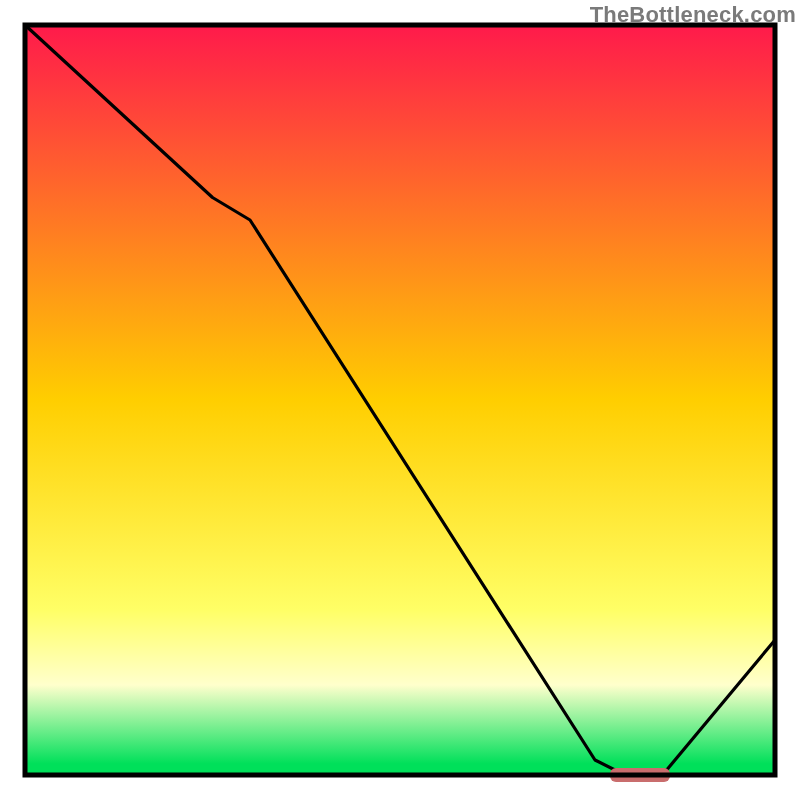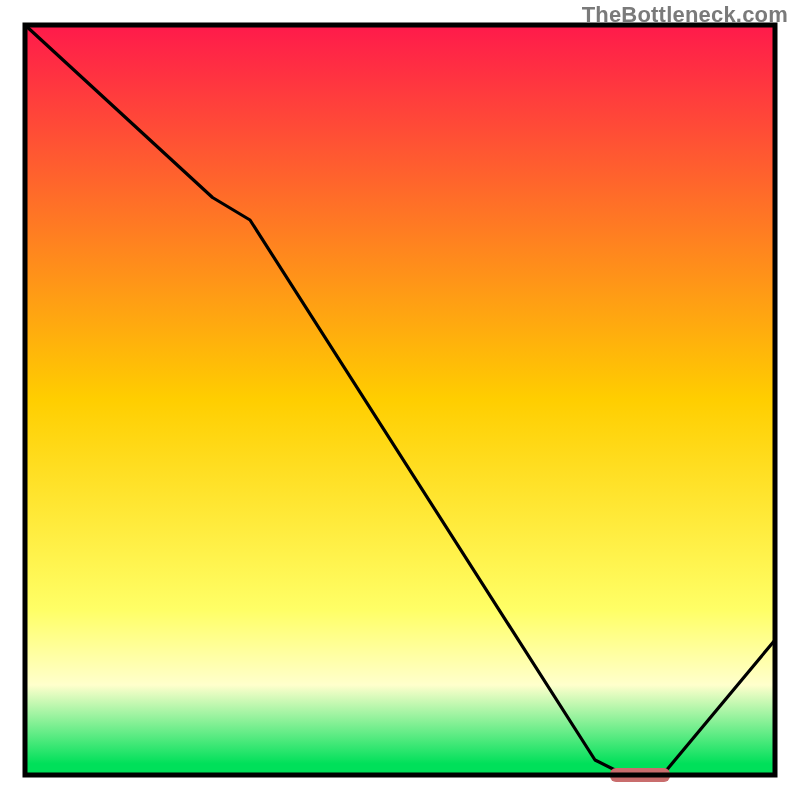--- a/index.html
+++ b/index.html
@@ -6,21 +6,21 @@
     margin: 0;
     padding: 0;
     width: 800px;
     height: 800px;
     background: #ffffff;
     overflow: hidden;
   }
   .watermark {
     position: absolute;
     top: 2px;
-    right: 12px;
+    right: 4px;
     font-family: Arial, Helvetica, sans-serif;
     font-size: 22px;
     font-weight: bold;
     color: #7a7a7a;
     letter-spacing: 0.2px;
     z-index: 10;
   }
   svg {
     display: block;
   }

